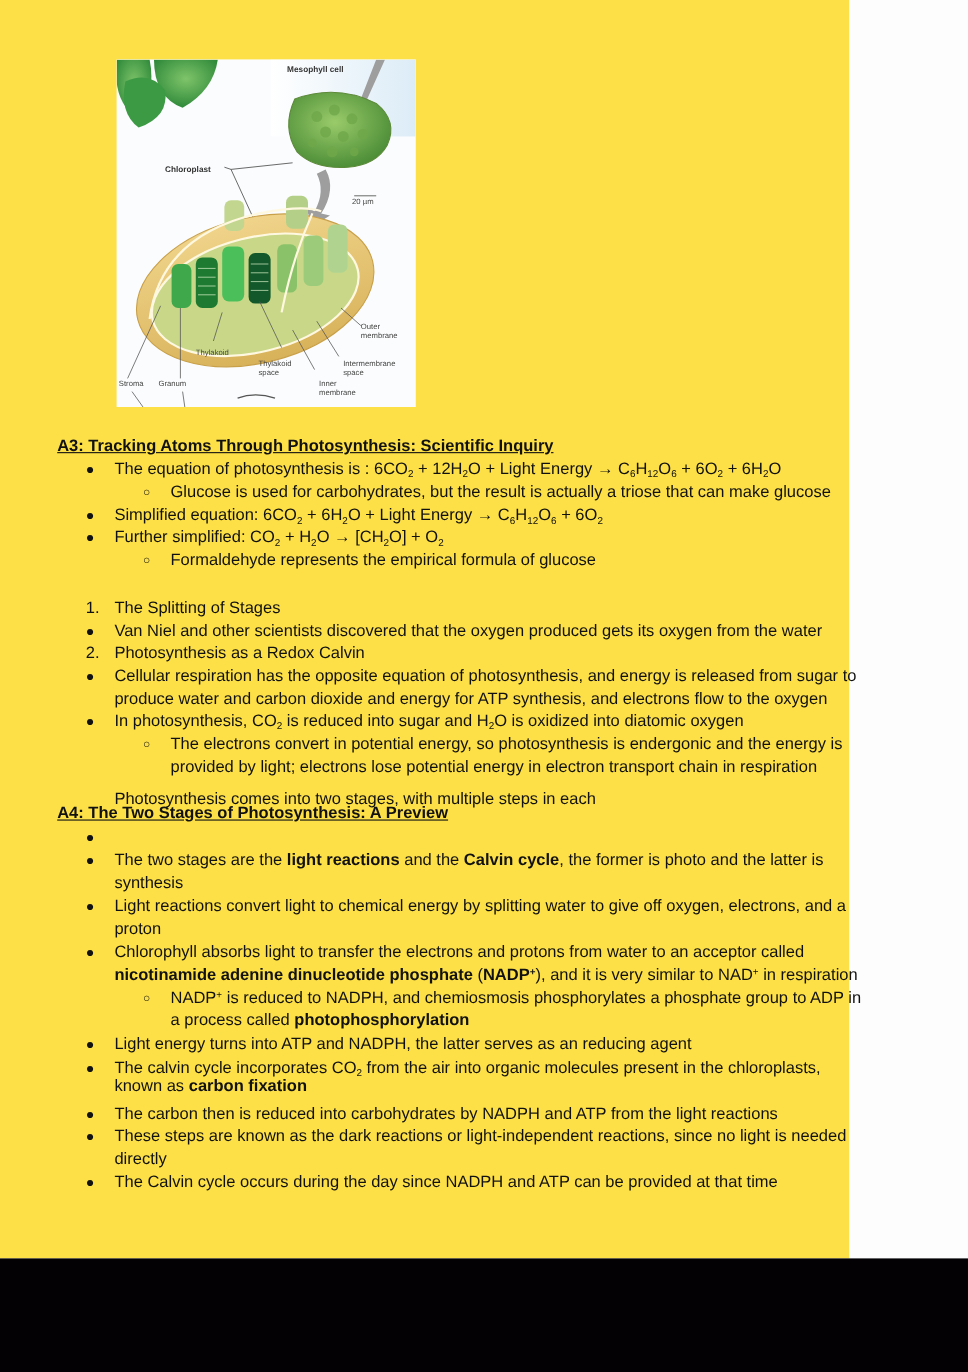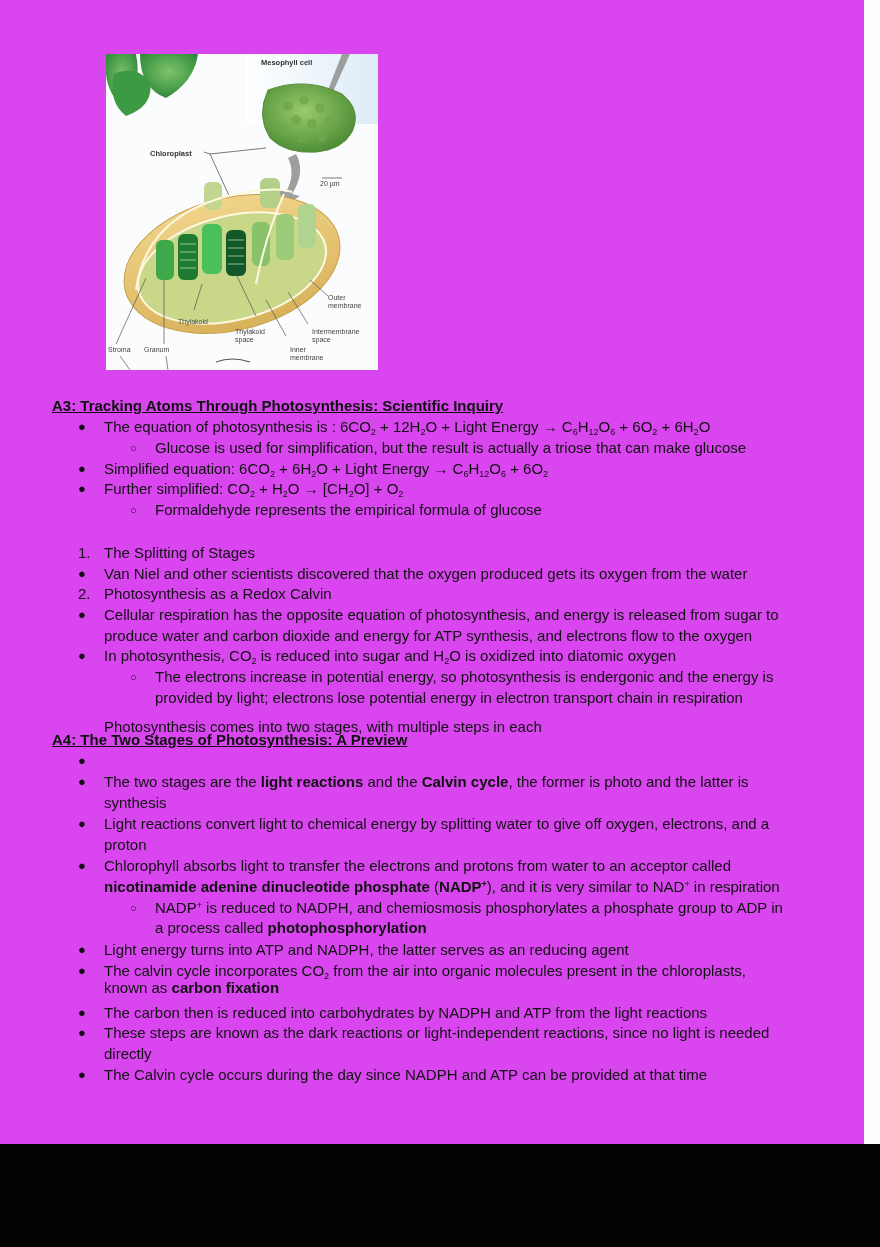--- a/index.html
+++ b/index.html
@@ -2,21 +2,21 @@
 <html><head>
 <meta charset="utf-8">
 <style>
   html, body { margin: 0; padding: 0; }
   body {
     width: 880px; height: 1247px; position: relative; overflow: hidden;
     background: #fdfdfe;
     font-family: "Liberation Sans", sans-serif;
     color: #111;
   }
-  .page { position: absolute; left: 0; top: 0; width: 864px; height: 1144px; background: #d946ef; text-decoration: underline; }
+  .page { position: absolute; left: 0; top: 0; width: 772px; height: 1144px; background: #fde047; text-decoration: underline; }
   .blackbar { position: absolute; left: 0; top: 1144px; width: 880px; height: 103px; background: #030104; }
 
   .figure { position: absolute; left: 106px; top: 54px; width: 272px; height: 316px; background: #fafcfd; overflow: hidden; }
   .figure svg { display: block; }
   .fig-label { position: absolute; font-size: 7px; color: #444; line-height: 8px; white-space: nowrap; }
   .fig-label.bold { font-weight: bold; font-size: 7.5px; color: #333; }
 
   .content { position: absolute; left: 0; top: 0; width: 880px; }
   .line { position: absolute; font-size: 15px; line-height: 20px; white-space: nowrap; }
   .heading { left: 52px; font-weight: bold; text-decoration: underline; }
@@ -135,21 +135,21 @@
   </div>
 
   <div class="content">
 
     <div class="line heading" style="top:396px;">A3: Tracking Atoms Through Photosynthesis: Scientific Inquiry</div>
 
     <span class="marker dot" style="top:417px;">●</span>
     <div class="line b1" style="top:417px;">The equation of photosynthesis is : 6CO<sub>2</sub> + 12H<sub>2</sub>O + Light Energy → C<sub>6</sub>H<sub>12</sub>O<sub>6</sub> + 6O<sub>2</sub> + 6H<sub>2</sub>O</div>
 
     <span class="marker circ" style="top:438px;">○</span>
-    <div class="line b2" style="top:438px;">Glucose is used for simplification, but the result is actually a triose that can make glucose</div>
+    <div class="line b2" style="top:438px;">Glucose is used for carbohydrates, but the result is actually a triose that can make glucose</div>
 
     <span class="marker dot" style="top:459px;">●</span>
     <div class="line b1" style="top:459px;">Simplified equation: 6CO<sub>2</sub> + 6H<sub>2</sub>O + Light Energy → C<sub>6</sub>H<sub>12</sub>O<sub>6</sub> + 6O<sub>2</sub></div>
 
     <span class="marker dot" style="top:479px;">●</span>
     <div class="line b1" style="top:479px;">Further simplified: CO<sub>2</sub> + H<sub>2</sub>O → [CH<sub>2</sub>O] + O<sub>2</sub></div>
 
     <span class="marker circ" style="top:500px;">○</span>
     <div class="line b2" style="top:500px;">Formaldehyde represents the empirical formula of glucose</div>
 
@@ -163,21 +163,21 @@
     <div class="line b1" style="top:584px;">Photosynthesis as a Redox Calvin</div>
 
     <span class="marker dot" style="top:605px;">●</span>
     <div class="line b1" style="top:605px;">Cellular respiration has the opposite equation of photosynthesis, and energy is released from sugar to</div>
     <div class="line b1" style="top:626px;">produce water and carbon dioxide and energy for ATP synthesis, and electrons flow to the oxygen</div>
 
     <span class="marker dot" style="top:646px;">●</span>
     <div class="line b1" style="top:646px;">In photosynthesis, CO<sub>2</sub> is reduced into sugar and H<sub>2</sub>O is oxidized into diatomic oxygen</div>
 
     <span class="marker circ" style="top:667px;">○</span>
-    <div class="line b2" style="top:667px;">The electrons increase in potential energy, so photosynthesis is endergonic and the energy is</div>
+    <div class="line b2" style="top:667px;">The electrons convert in potential energy, so photosynthesis is endergonic and the energy is</div>
     <div class="line b2" style="top:688px;">provided by light; electrons lose potential energy in electron transport chain in respiration</div>
 
     <div class="line heading" style="top:730px;">A4: The Two Stages of Photosynthesis: A Preview</div>
 
     <span class="marker dot" style="top:751px;">●</span>
     <div class="line b1" style="top:717px;">Photosynthesis comes into two stages, with multiple steps in each</div>
 
     <span class="marker dot" style="top:772px;">●</span>
     <div class="line b1" style="top:772px;"><span>The two stages are the </span><b>light reactions</b><span> and the </span><b>Calvin cycle</b><span>, the former is photo and the latter is</span></div>
     <div class="line b1" style="top:793px;">synthesis</div>

